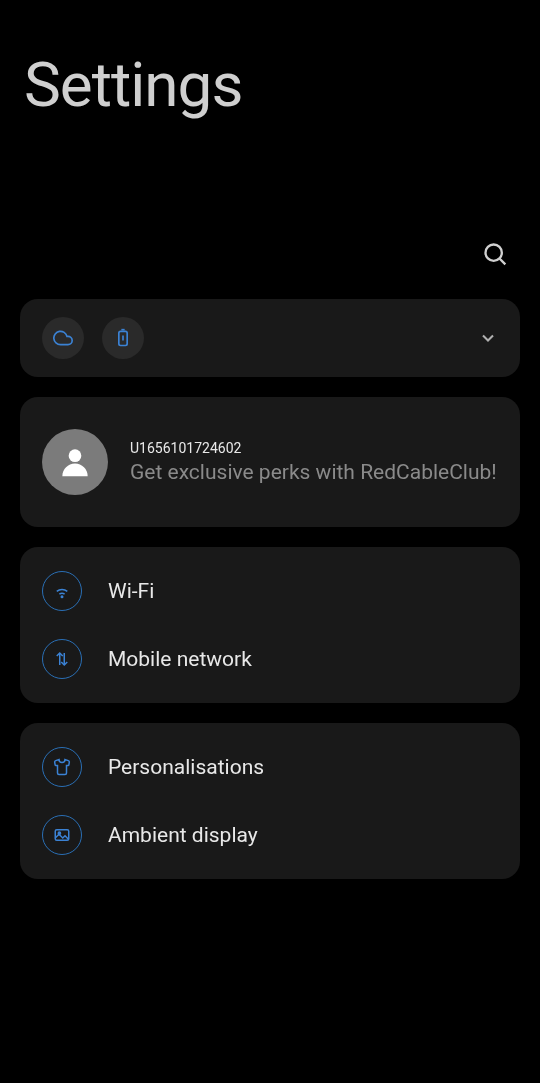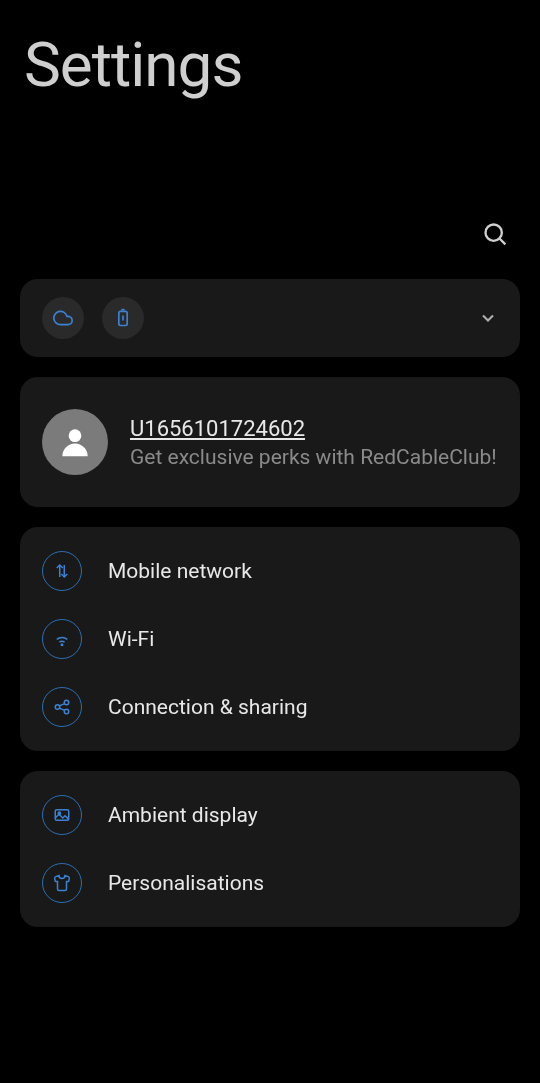--- a/index.html
+++ b/index.html
@@ -12,21 +12,21 @@
       height: 1083px;
       background: #000000;
       font-family: -apple-system, BlinkMacSystemFont, "Segoe UI", Roboto, sans-serif;
       color: #e0e0e0;
       overflow: hidden;
     }
     .page-title {
       font-size: 62px;
       font-weight: 400;
       color: #cfcfcf;
-      padding: 28px 24px 0 24px;
+      padding: 48px 24px 0 24px;
       letter-spacing: -1px;
     }
     .search-row {
       display: flex;
       justify-content: flex-end;
       padding: 120px 30px 30px 30px;
     }
     .search-icon {
       width: 28px;
       height: 28px;
@@ -78,24 +78,23 @@
       align-items: center;
       justify-content: center;
       flex-shrink: 0;
     }
     .account-info {
       display: flex;
       flex-direction: column;
       gap: 4px;
     }
     .account-id {
-      font-size: 22px;
+      font-size: 14px;
       color: #e8e8e8;
       font-weight: 400;
-      text-decoration: underline;
     }
     .account-subtitle {
       font-size: 21px;
       color: #8a8a8a;
     }
     .settings-group {
       padding: 10px 22px;
     }
     .settings-item {
       display: flex;
@@ -168,64 +167,52 @@
   <div class="account-info">
     <div class="account-id">U1656101724602</div>
     <div class="account-subtitle">Get exclusive perks with RedCableClub!</div>
   </div>
 </div>
 
 <div class="card settings-group">
   <div class="settings-item">
     <div class="item-icon">
       <svg width="18" height="18" viewBox="0 0 24 24" fill="none" stroke="#3b82d4" stroke-width="2">
+        <path d="M5 12.55a11 11 0 0 1 14.08 0"></path>
+        <path d="M8.53 16.11a6 6 0 0 1 6.95 0"></path>
+        <circle cx="12" cy="19.5" r="1" fill="#3b82d4"></circle>
+      </svg>
+    </div>
+    <div class="item-label">Wi-Fi</div>
+  </div>
+  <div class="settings-item">
+    <div class="item-icon">
+      <svg width="18" height="18" viewBox="0 0 24 24" fill="none" stroke="#3b82d4" stroke-width="2">
         <line x1="9" y1="4" x2="9" y2="20"></line>
         <polyline points="5 8 9 4 13 8" fill="none"></polyline>
         <line x1="15" y1="4" x2="15" y2="20"></line>
         <polyline points="11 16 15 20 19 16" fill="none"></polyline>
       </svg>
     </div>
     <div class="item-label">Mobile network</div>
   </div>
-  <div class="settings-item">
-    <div class="item-icon">
-      <svg width="18" height="18" viewBox="0 0 24 24" fill="none" stroke="#3b82d4" stroke-width="2">
-        <path d="M5 12.55a11 11 0 0 1 14.08 0"></path>
-        <path d="M8.53 16.11a6 6 0 0 1 6.95 0"></path>
-        <circle cx="12" cy="19.5" r="1" fill="#3b82d4"></circle>
-      </svg>
-    </div>
-    <div class="item-label">Wi-Fi</div>
-  </div>
-  <div class="settings-item">
-    <div class="item-icon">
-      <svg width="18" height="18" viewBox="0 0 24 24" fill="none" stroke="#3b82d4" stroke-width="2">
-        <circle cx="6" cy="12" r="3"></circle>
-        <circle cx="18" cy="6" r="3"></circle>
-        <circle cx="18" cy="18" r="3"></circle>
-        <line x1="8.5" y1="10.5" x2="15.5" y2="7.5"></line>
-        <line x1="8.5" y1="13.5" x2="15.5" y2="16.5"></line>
-      </svg>
-    </div>
-    <div class="item-label">Connection &amp; sharing</div>
-  </div>
 </div>
 
 <div class="card settings-group">
+  <div class="settings-item">
+    <div class="item-icon">
+      <svg width="18" height="18" viewBox="0 0 24 24" fill="none" stroke="#3b82d4" stroke-width="2">
+        <path d="M20.38 3.46L16 2a4 4 0 0 1-8 0L3.62 3.46a2 2 0 0 0-1.34 2.23l.58 3.47a1 1 0 0 0 .99.84H6v10c0 1.1.9 2 2 2h8a2 2 0 0 0 2-2V10h2.15a1 1 0 0 0 .99-.84l.58-3.47a2 2 0 0 0-1.34-2.23z"></path>
+      </svg>
+    </div>
+    <div class="item-label">Personalisations</div>
+  </div>
   <div class="settings-item">
     <div class="item-icon">
       <svg width="18" height="18" viewBox="0 0 24 24" fill="none" stroke="#3b82d4" stroke-width="2">
         <rect x="3" y="5" width="18" height="14" rx="2"></rect>
         <polyline points="3 16 8 11 13 16 16 13 21 18"></polyline>
         <circle cx="8.5" cy="9.5" r="1.5" fill="#3b82d4"></circle>
       </svg>
     </div>
     <div class="item-label">Ambient display</div>
   </div>
-  <div class="settings-item">
-    <div class="item-icon">
-      <svg width="18" height="18" viewBox="0 0 24 24" fill="none" stroke="#3b82d4" stroke-width="2">
-        <path d="M20.38 3.46L16 2a4 4 0 0 1-8 0L3.62 3.46a2 2 0 0 0-1.34 2.23l.58 3.47a1 1 0 0 0 .99.84H6v10c0 1.1.9 2 2 2h8a2 2 0 0 0 2-2V10h2.15a1 1 0 0 0 .99-.84l.58-3.47a2 2 0 0 0-1.34-2.23z"></path>
-      </svg>
-    </div>
-    <div class="item-label">Personalisations</div>
-  </div>
 </div>
 
 </body></html>

